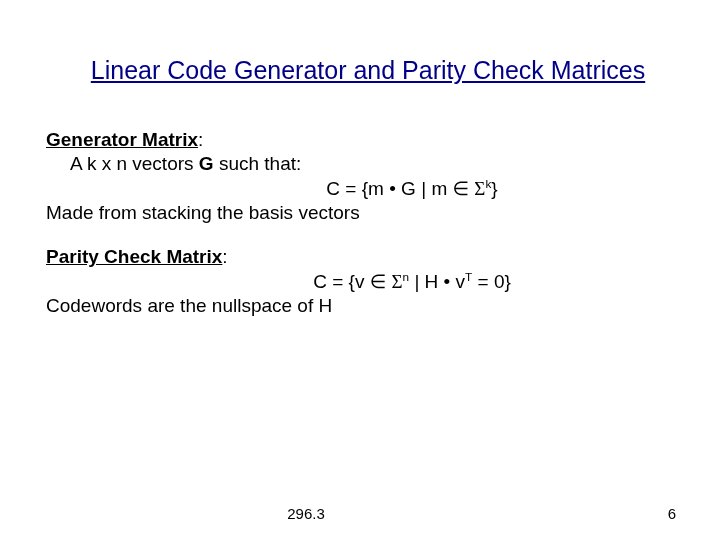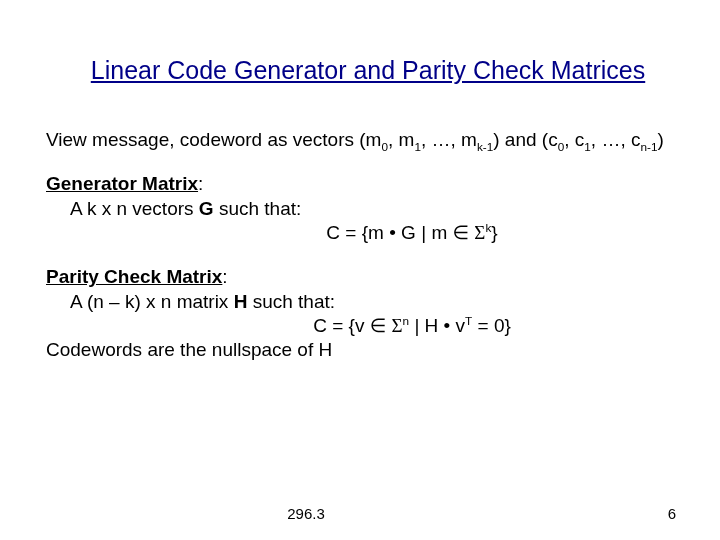--- a/index.html
+++ b/index.html
@@ -63,42 +63,37 @@
 </style>
 </head>
 <body>
 
 <div class="slide">
 
   <div class="title">Linear Code Generator and Parity Check Matrices</div>
 
   <div class="body">
 
-    <div class="para">
-      <span>View message, codeword as vectors (m</span><sub>0</sub><span>, m</span><sub>1</sub><span>, …, m</span><sub>k-1</sub><span>) and (c</span><sub>0</sub><span>, c</span><sub>1</sub><span>, …, c</span><sub>n-1</sub><span>)</span>
-    </div>
 
     <div class="para">
       <div>
         <span class="heading">Generator Matrix</span><span>:</span>
       </div>
       <div class="indent1">
         <span>A k x n vectors </span><span class="bold">G</span><span> such that:</span>
       </div>
       <div class="indent2">
         <span>C = {m • G | m ∈ </span><span class="sigma">Σ</span><sup>k</sup><span>}</span>
       </div>
+      <div>Made from stacking the basis vectors</div>
     </div>
 
     <div class="para">
       <div>
         <span class="heading">Parity Check Matrix</span><span>:</span>
-      </div>
-      <div class="indent1">
-        <span>A (n – k) x n matrix </span><span class="bold">H</span><span> such that:</span>
       </div>
       <div class="indent2">
         <span>C = {v ∈ </span><span class="sigma">Σ</span><sup>n</sup><span> | H • v</span><sup>T</sup><span> = 0}</span>
       </div>
       <div>Codewords are the nullspace of H</div>
     </div>
 
     <div class="para">
     </div>
 

